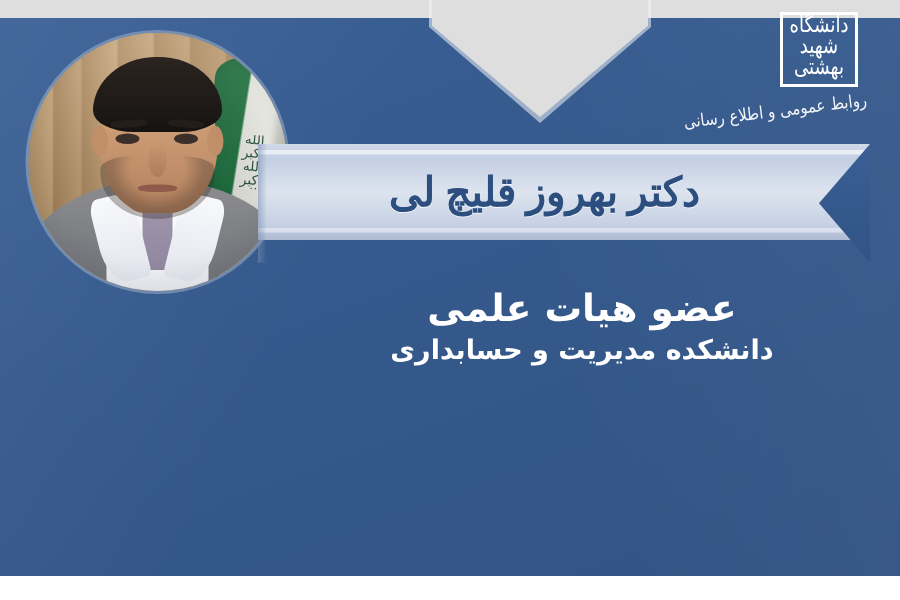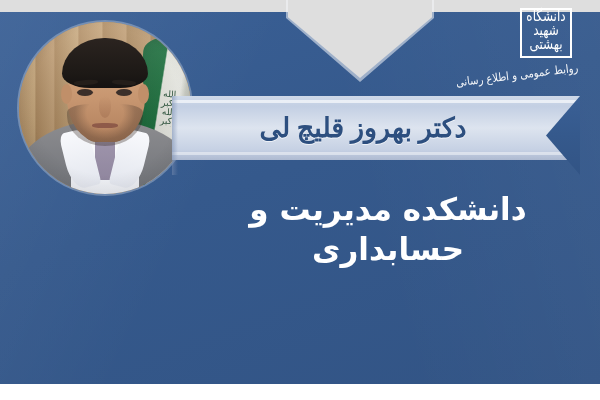--- a/index.html
+++ b/index.html
@@ -369,21 +369,21 @@
     direction: rtl;
     color: #ffffff;
   }
   .title-line-1 {
     font-size: 25px;
     font-weight: bold;
     line-height: 1.28;
     letter-spacing: 0px;
   }
   .title-line-2 {
-    font-size: 31px;
+    font-size: 18px;
     font-weight: bold;
     line-height: 1.28;
     letter-spacing: 0px;
   }
 
   
   .bottom-band {
     position: absolute;
     left: 0;
     top: 384px;
@@ -441,18 +441,19 @@
   <div class="ribbon-wrap">
     <div class="ribbon"></div>
     <div class="ribbon-hl"></div>
     <div class="ribbon-sh"></div>
     <div class="ribbon-left-fold"></div>
     <div class="ribbon-notch"></div>
     <div class="name">دکتر بهروز قلیچ لی</div>
   </div>
 
   <div class="titles">
+    <div class="title-line-1">عضو هیات علمی</div>
     <div class="title-line-2">دانشکده مدیریت و حسابداری</div>
   </div>
 
   <div class="bottom-band"></div>
 
 </div>
 
 </body></html>

